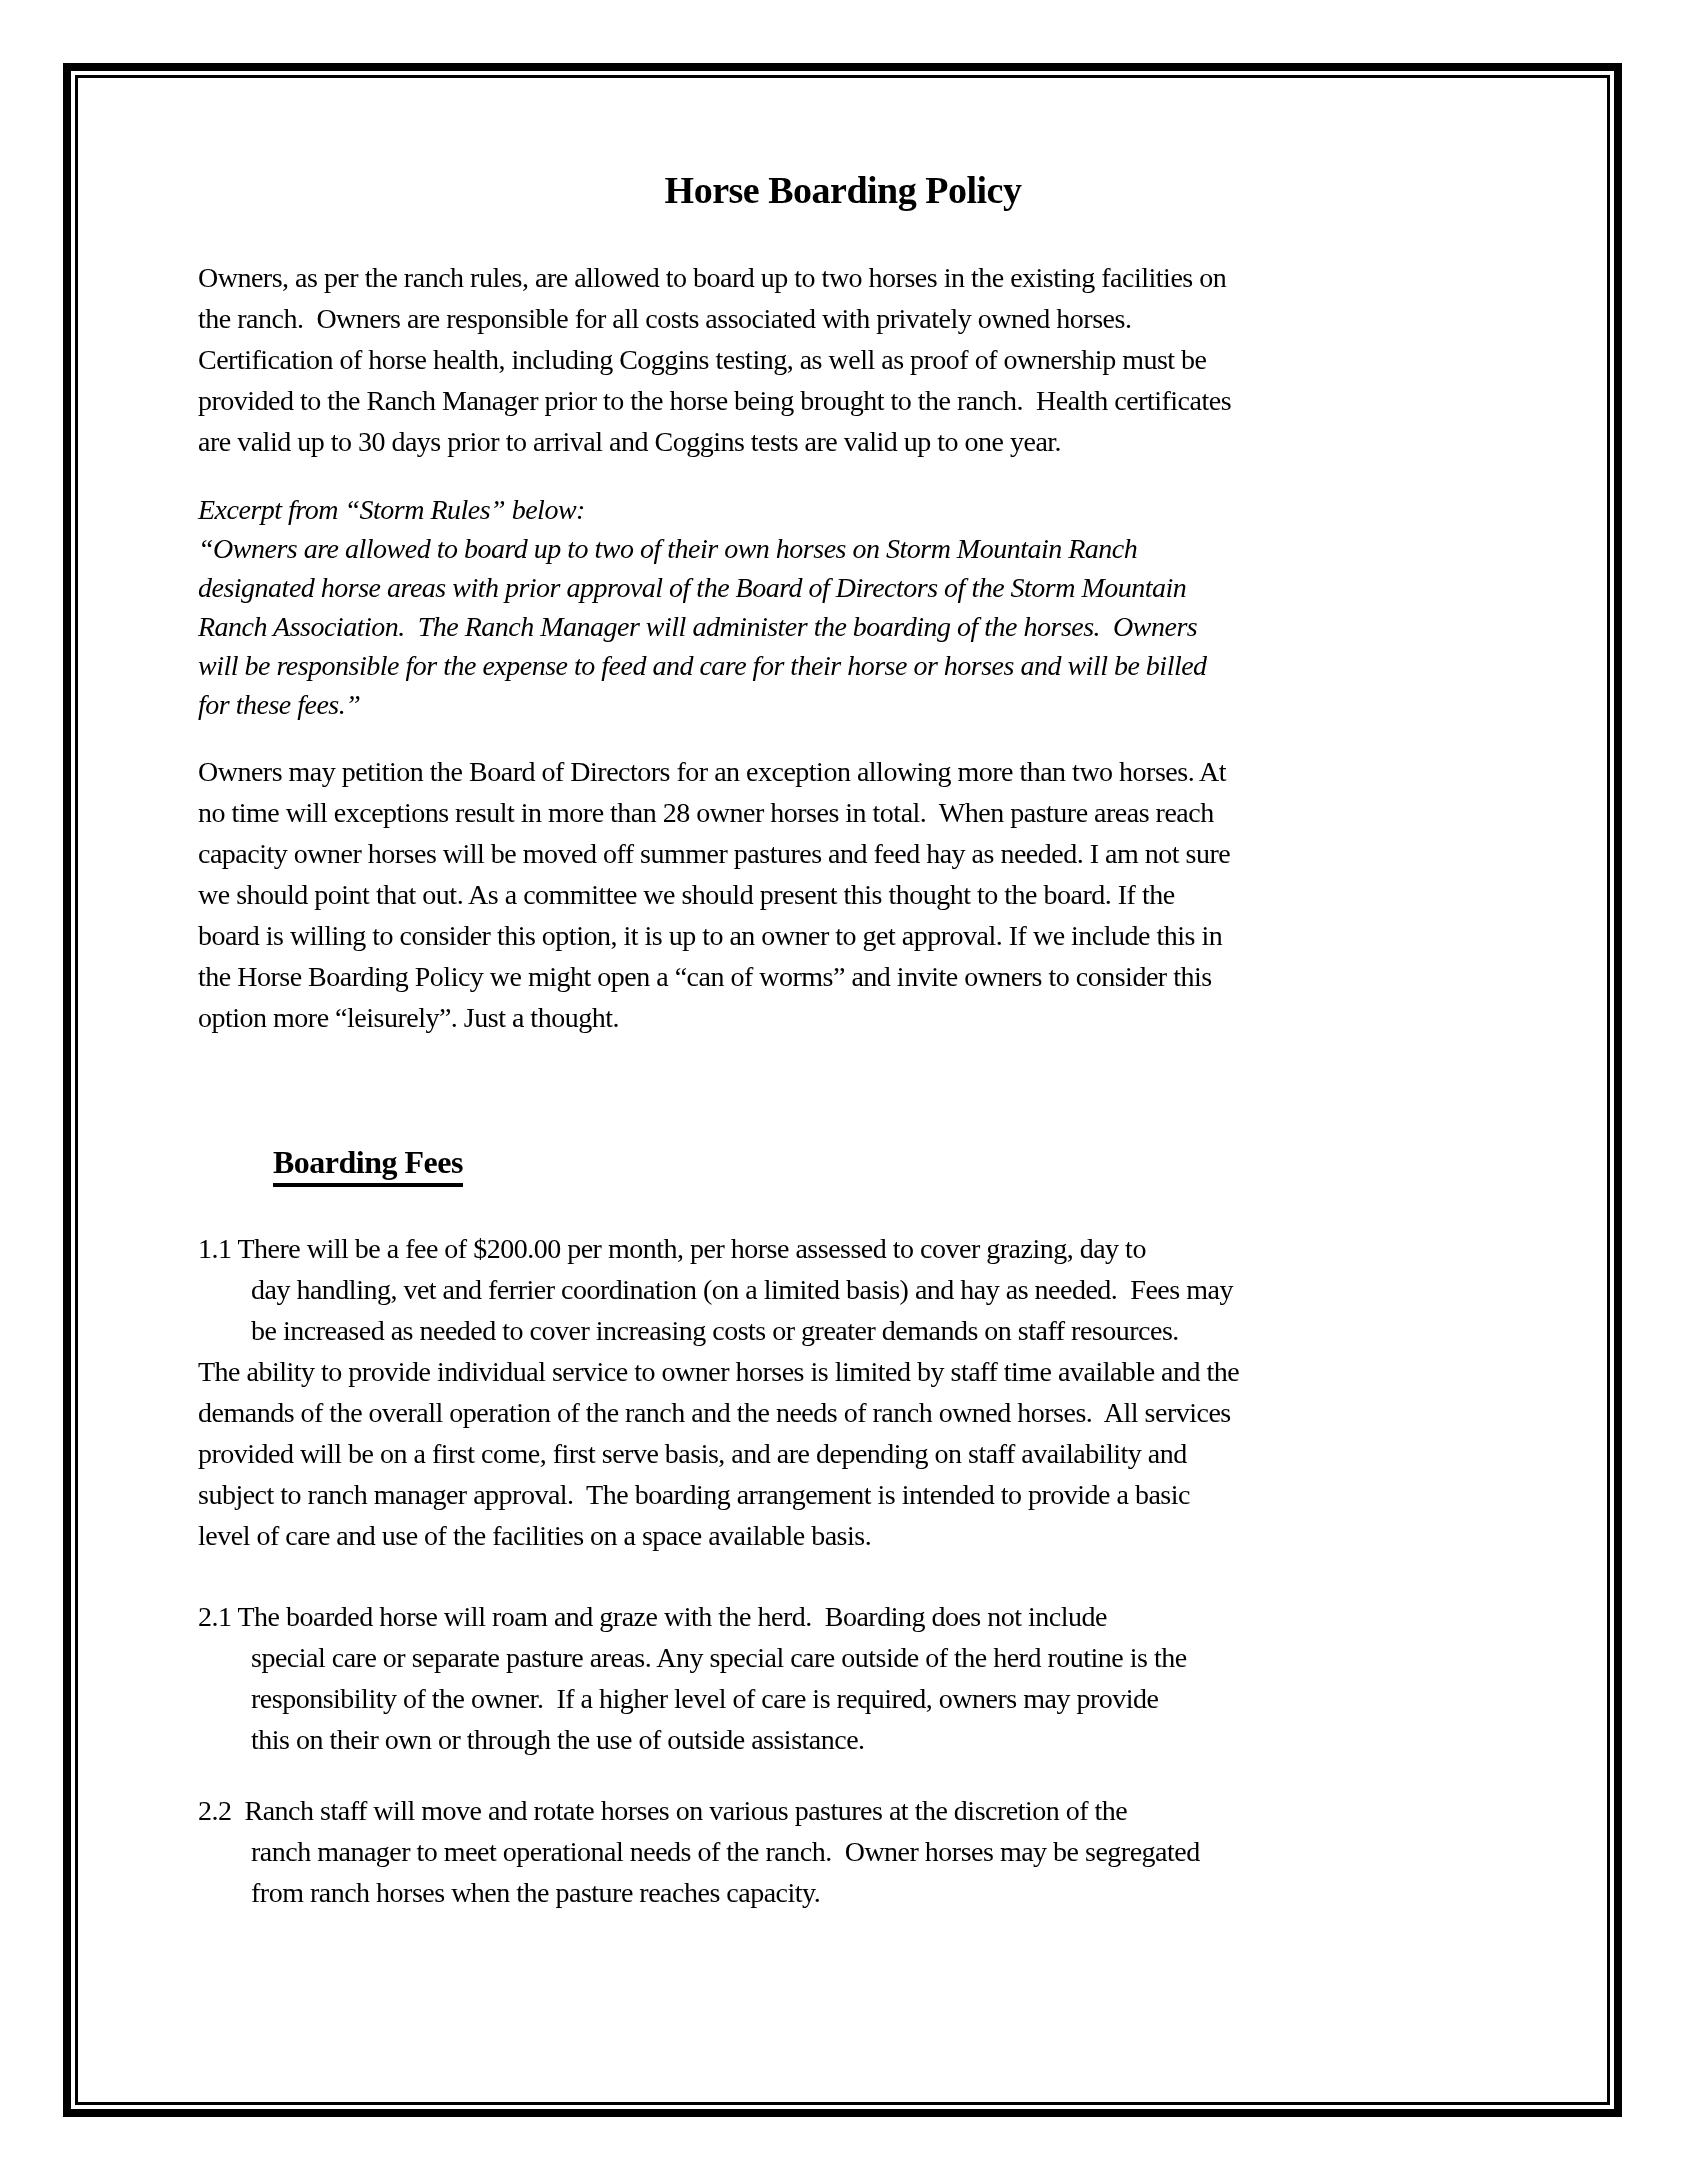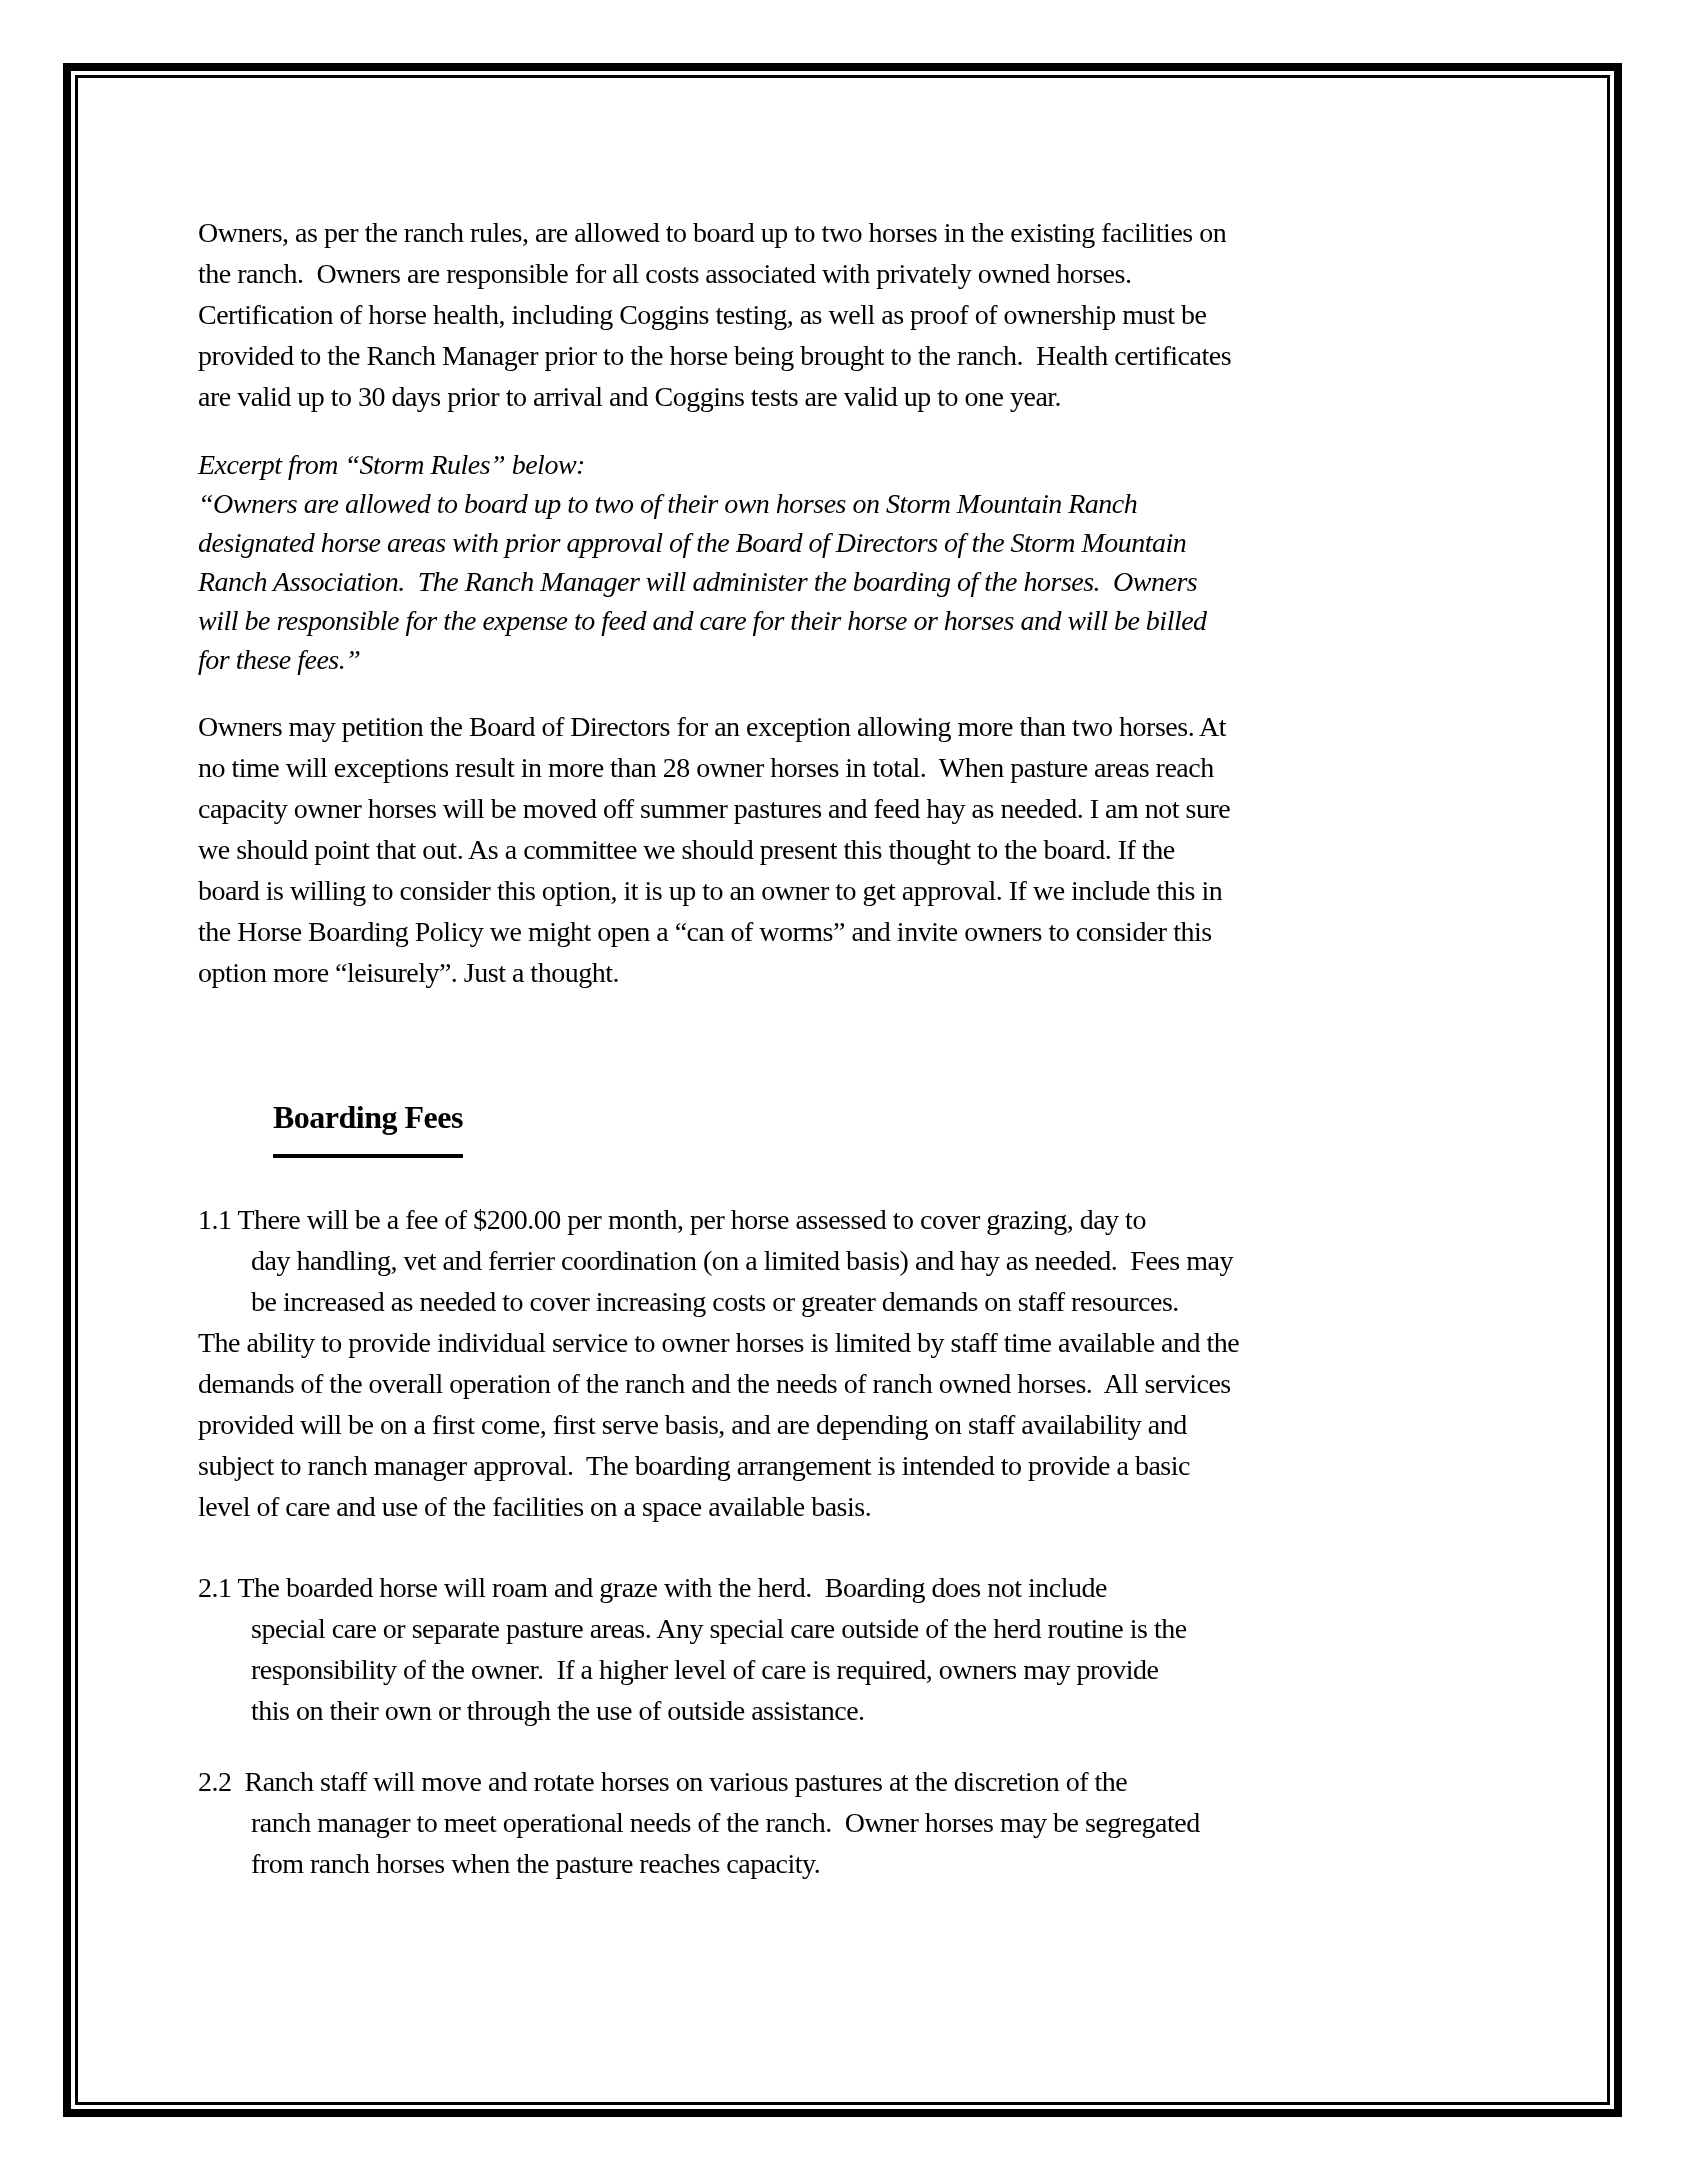--- a/index.html
+++ b/index.html
@@ -61,38 +61,39 @@
   .heading {
     font-size: 32px;
     line-height: 41px;
     letter-spacing: -0.5px;
     font-weight: bold;
     white-space: pre;
   }
   .heading .underline {
     display: inline-block;
     border-bottom: 4px solid #000000;
-    padding-bottom: 16px;
+    padding-bottom: 0px;
   }
   .mt-intro     { margin-top: 44px; }
   .mt-excerpt   { margin-top: 28px; }
   .mt-petition  { margin-top: 27px; }
   .mt-heading1  { margin-top: 63px; }
   .mt-heading2  { margin-top: 73px; }
   .mt-item-first{ margin-top: 40px; }
   .mt-item      { margin-top: 30px; }
 </style>
 </head>
 <body>
 
 <div class="page">
   <div class="frame-outer">
     <div class="frame-inner">
       <div class="content">
 
+        <div class="doc-title">Horse Boarding Policy</div>
 
         <div class="para mt-intro">Owners, as per the ranch rules, are allowed to board up to two horses in the existing facilities on
 the ranch.  Owners are responsible for all costs associated with privately owned horses.
 Certification of horse health, including Coggins testing, as well as proof of ownership must be
 provided to the Ranch Manager prior to the horse being brought to the ranch.  Health certificates
 are valid up to 30 days prior to arrival and Coggins tests are valid up to one year.</div>
 
         <div class="mt-excerpt">
           <div class="para italic-block">Excerpt from “Storm Rules” below:</div>
           <div class="para italic-block">“Owners are allowed to board up to two of their own horses on Storm Mountain Ranch

